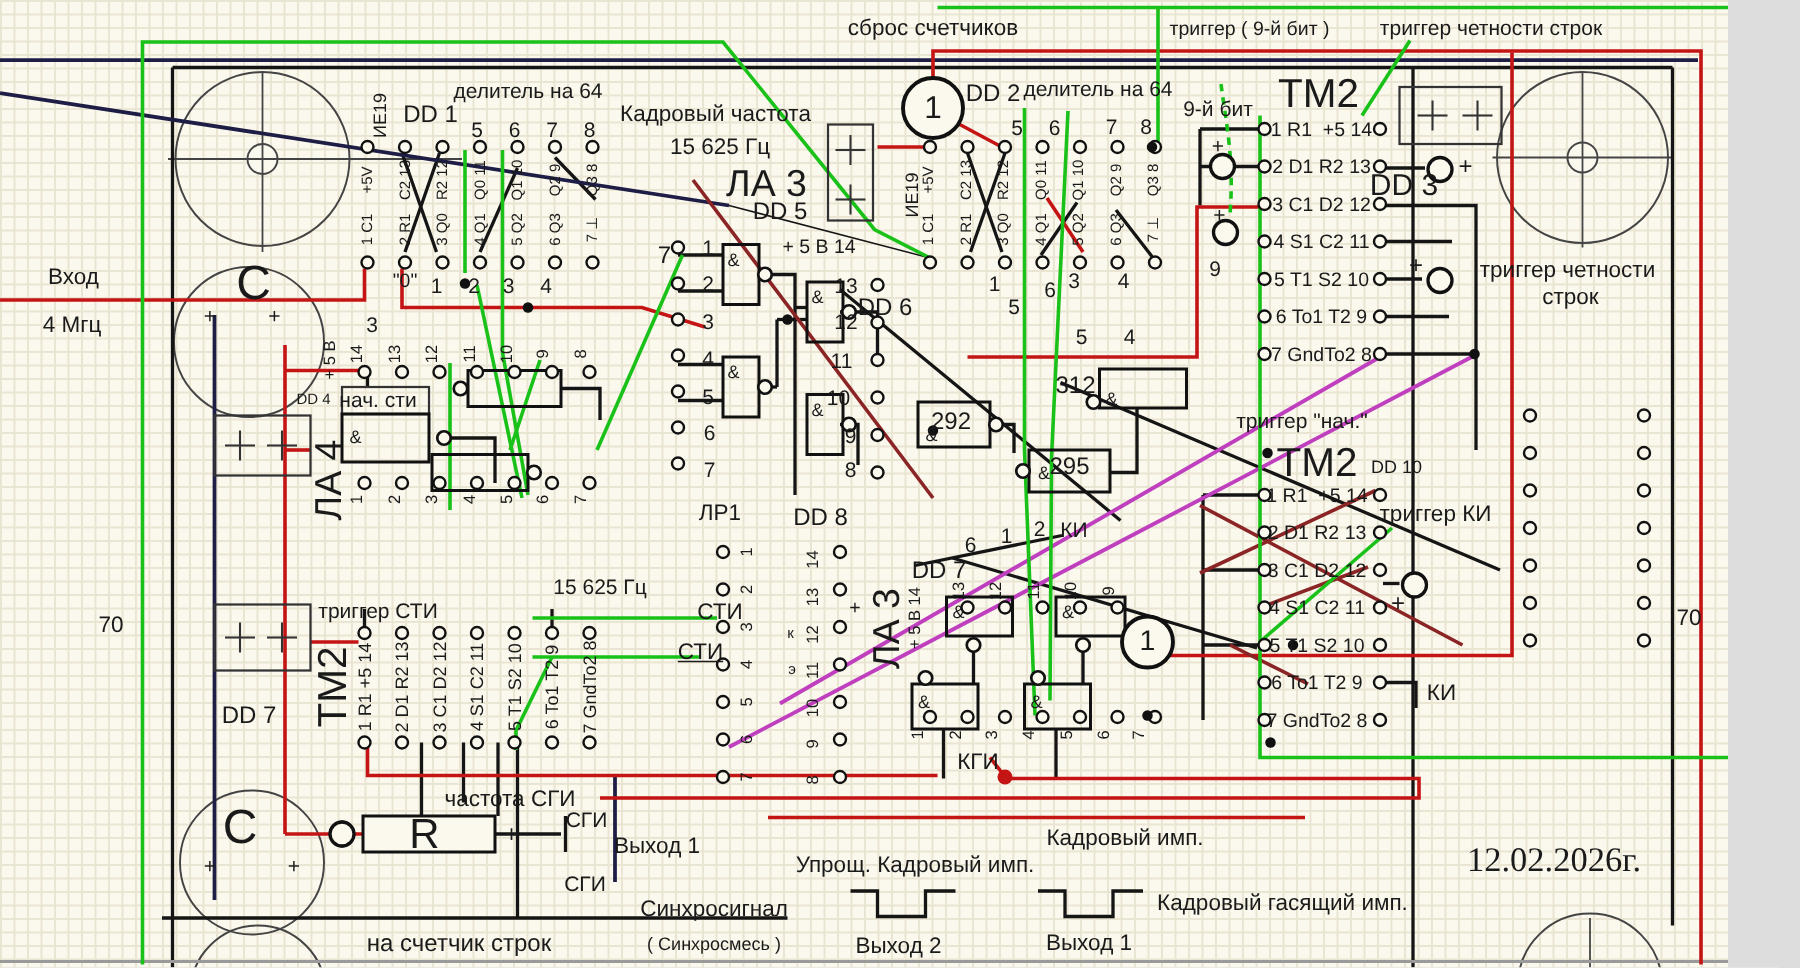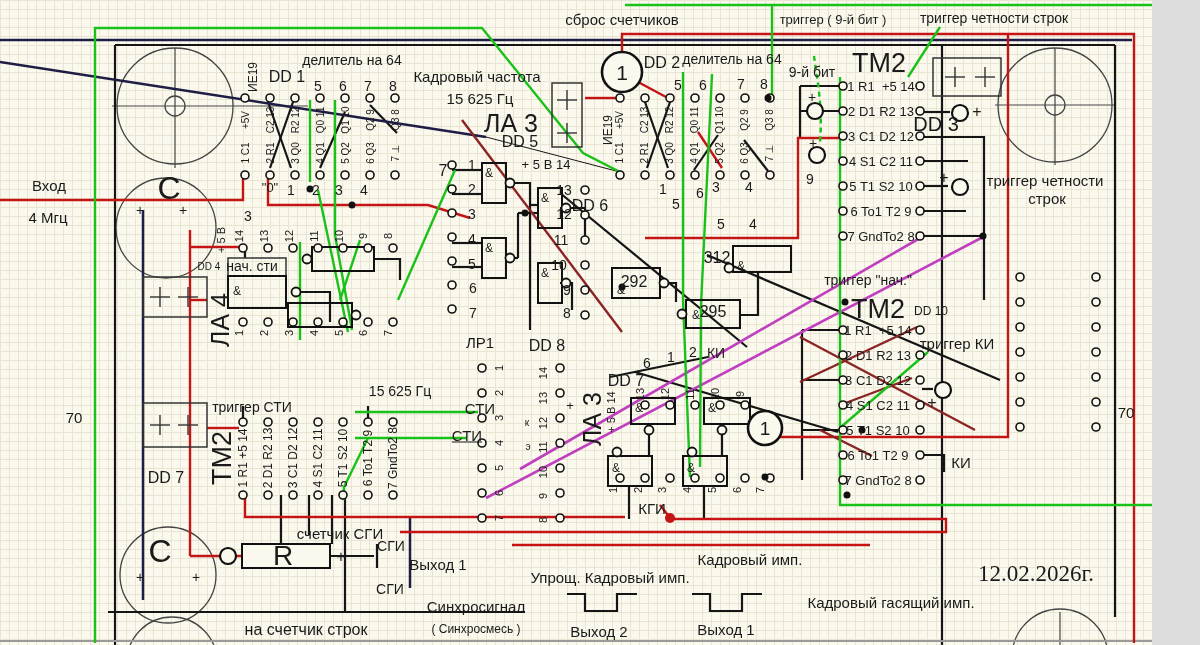--- a/index.html
+++ b/index.html
@@ -395,35 +395,35 @@
       <div class="lbl" style="left: 717px; top: 258px; font-size: 16px; transform: translate(-50%, -50%);">312</div>
       <div class="lbl" style="left: 716px; top: 353px; font-size: 14px; transform: translate(-50%, -50%);">КИ</div>
       <div class="lbl" style="left: 868px; top: 280px; font-size: 14px; transform: translate(-50%, -50%);">триггер "нач."</div>
       <div class="lbl" style="left: 878px; top: 309px; font-size: 27px; transform: translate(-50%, -50%);">ТМ2</div>
       <div class="lbl" style="left: 931px; top: 311px; font-size: 12px; transform: translate(-50%, -50%);">DD 10</div>
       <div class="lbl" style="left: 957px; top: 343px; font-size: 15px; transform: translate(-50%, -50%);">триггер КИ</div>
       <div class="lbl" style="left: 74px; top: 417px; font-size: 15px; transform: translate(-50%, -50%);">70</div>
       <div class="lbl" style="left: 1126px; top: 412px; font-size: 15px; transform: translate(-50%, -50%);">70</div>
       <div class="lbl" style="left: 222px; top: 458px; font-size: 27px; transform: translate(-50%, -50%) rotate(-90deg);">ТМ2</div>
       <div class="lbl" style="left: 166px; top: 478px; font-size: 16px; transform: translate(-50%, -50%);">DD 7</div>
-      <div class="lbl" style="left: 340px; top: 533px; font-size: 15px; transform: translate(-50%, -50%);">счетчик СГИ</div>
+      <div class="lbl" style="left: 340px; top: 533px; font-size: 15px; transform: translate(-50%, -50%);">частота СГИ</div>
       <div class="lbl" style="left: 169px; top: 188px; font-size: 32px; transform: translate(-50%, -50%);">C</div>
       <div class="lbl" style="left: 160px; top: 551px; font-size: 32px; transform: translate(-50%, -50%);">C</div>
       <div class="lbl" style="left: 283px; top: 556px; font-size: 28px; transform: translate(-50%, -50%);">R</div>
       <div class="lbl" style="left: 306px; top: 630px; font-size: 16px; transform: translate(-50%, -50%);">на счетчик строк</div>
       <div class="lbl" style="left: 438px; top: 564px; font-size: 15px; transform: translate(-50%, -50%);">Выход 1</div>
       <div class="lbl" style="left: 391px; top: 546px; font-size: 14px; transform: translate(-50%, -50%);">СГИ</div>
       <div class="lbl" style="left: 390px; top: 589px; font-size: 14px; transform: translate(-50%, -50%);">СГИ</div>
       <div class="lbl" style="left: 476px; top: 606px; font-size: 15px; transform: translate(-50%, -50%);">Синхросигнал</div>
       <div class="lbl" style="left: 476px; top: 629px; font-size: 12px; transform: translate(-50%, -50%);">( Синхросмесь )</div>
       <div class="lbl" style="left: 610px; top: 577px; font-size: 15px; transform: translate(-50%, -50%);">Упрощ. Кадровый имп.</div>
       <div class="lbl" style="left: 599px; top: 631px; font-size: 15px; transform: translate(-50%, -50%);">Выход 2</div>
       <div class="lbl" style="left: 726px; top: 629px; font-size: 15px; transform: translate(-50%, -50%);">Выход 1</div>
       <div class="lbl" style="left: 750px; top: 559px; font-size: 15px; transform: translate(-50%, -50%);">Кадровый имп.</div>
-      <div class="lbl" style="left: 855px; top: 602px; font-size: 15px; transform: translate(-50%, -50%); margin-left: 36px;">Кадровый гасящий имп.</div>
+      <div class="lbl" style="left: 855px; top: 602px; font-size: 15px; transform: translate(-50%, -50%);">Кадровый гасящий имп.</div>
       <div class="lbl" style="left: 652px; top: 508px; font-size: 15px; transform: translate(-50%, -50%);">КГИ</div>
       <div class="lbl" style="left: 961px; top: 462px; font-size: 15px; transform: translate(-50%, -50%);">КИ</div>
       <div class="lbl serif" style="left: 1036px; top: 573px; font-size: 23px; transform: translate(-50%, -50%);">12.02.2026г.</div>
       <div class="lbl" style="left: 253px; top: 77px; font-size: 12px; transform: translate(-50%, -50%) rotate(-90deg);">ИЕ19</div>
       <div class="lbl" style="left: 608px; top: 130px; font-size: 12px; transform: translate(-50%, -50%) rotate(-90deg);">ИЕ19</div>
       <div class="lbl" style="left: 546px; top: 164px; font-size: 13px; transform: translate(-50%, -50%);">+ 5 В 14</div>
       <div class="lbl" style="left: 221px; top: 240px; font-size: 11px; transform: translate(-50%, -50%) rotate(-90deg);">+ 5 В</div>
       <div class="lbl" style="left: 611px; top: 412px; font-size: 11px; transform: translate(-50%, -50%) rotate(-90deg);">+ 5 В 14</div>
       <div class="lbl" style="left: 622px; top: 72px; font-size: 21px; transform: translate(-50%, -50%);">1</div>
       <div class="lbl" style="left: 765px; top: 428px; font-size: 19px; transform: translate(-50%, -50%);">1</div>

